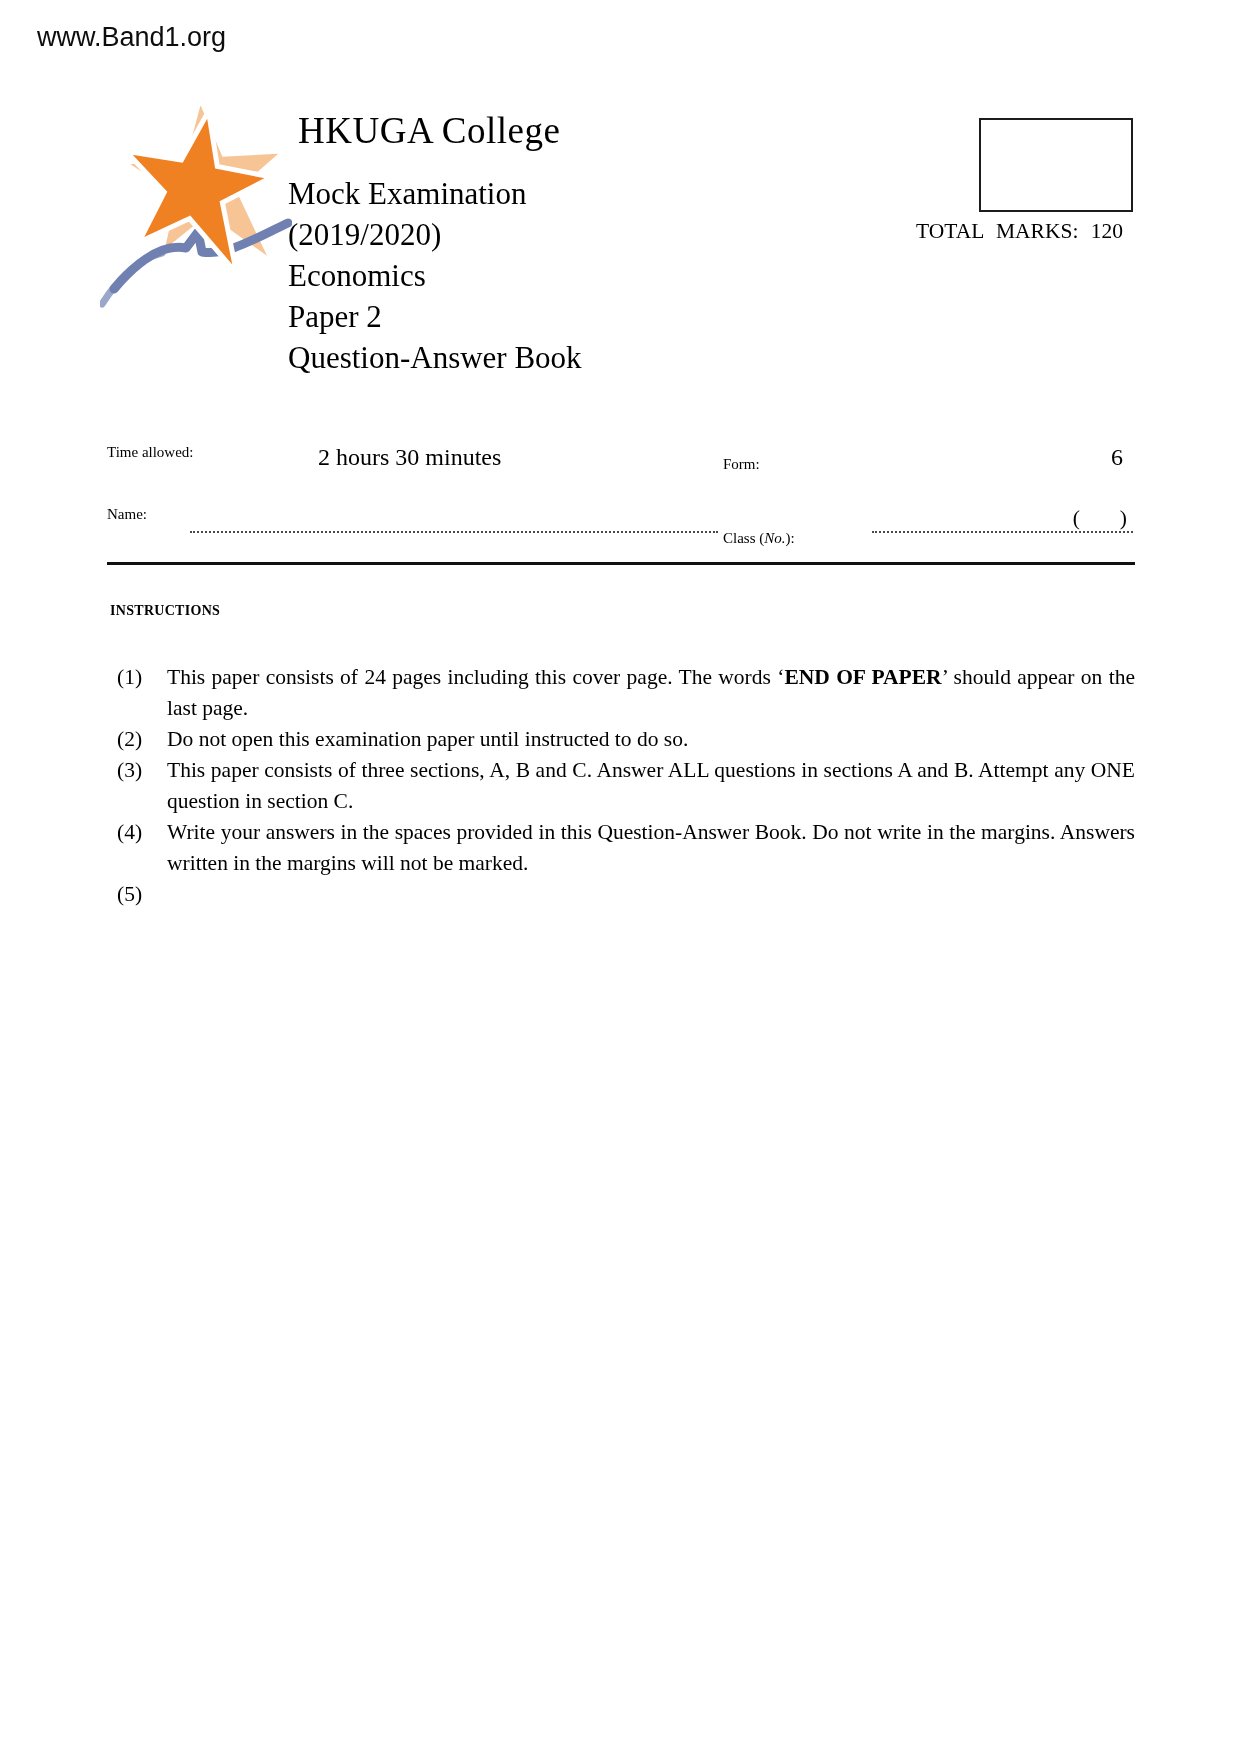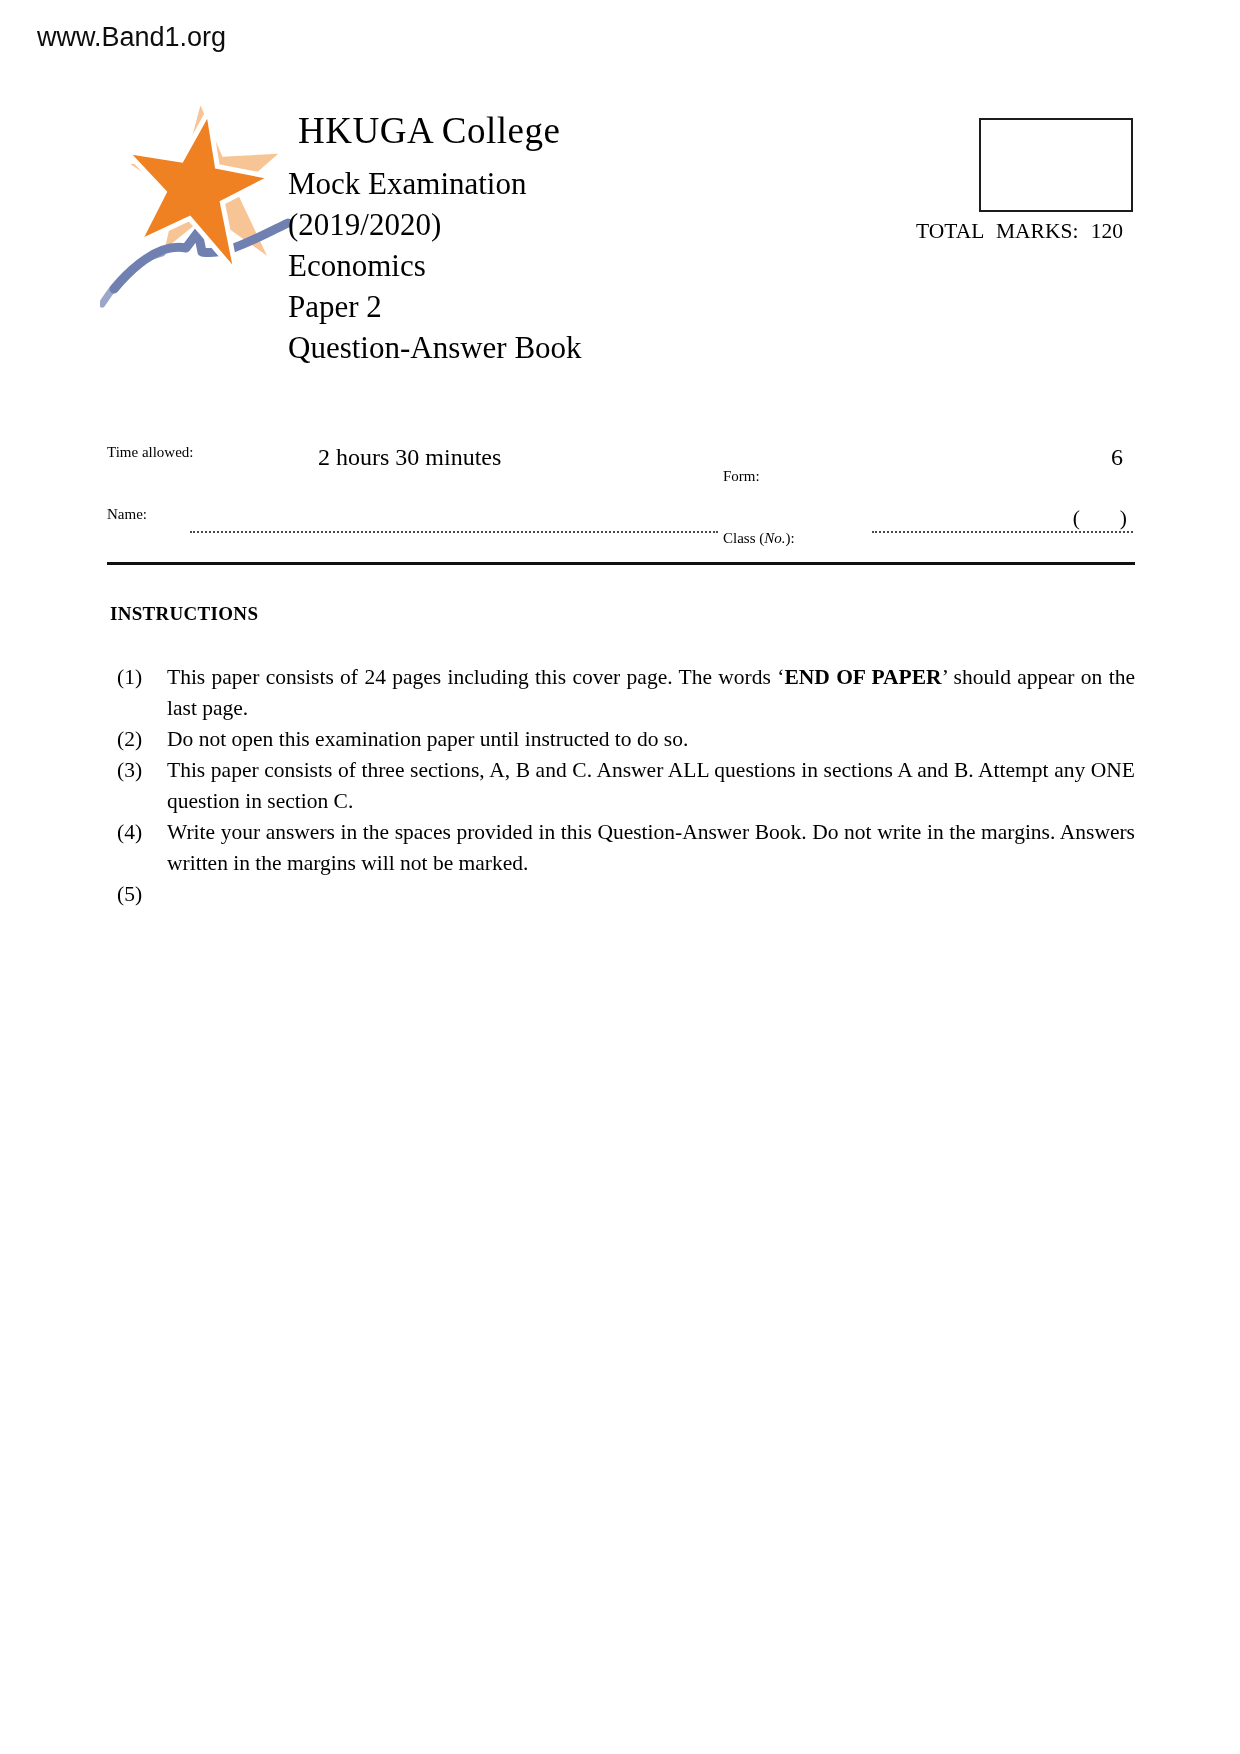--- a/index.html
+++ b/index.html
@@ -13,21 +13,21 @@
     overflow:hidden;
   }
   .watermark {
     position:absolute; left:37px; top:22px;
     font-family:"Liberation Sans", sans-serif;
     font-size:27px; color:#0d0d0d;
   }
   .logo { position:absolute; left:100px; top:106px; width:192px; height:202px; }
   .title-block { position:absolute; left:288px; top:104px; }
   .school-name { font-size:37px; line-height:54px; letter-spacing:0.5px;margin-left:10px; }
-  .subtitle { font-size:31px; line-height:41px; margin-top:5px; }
+  .subtitle { font-size:31px; line-height:41px; margin-top:15px; }
   .marks-box {
     position:absolute; left:979px; top:118px;
     width:154px; height:94px;
     border:2px solid #1c1c1c; background:#fff;
   }
   .marks-label {
     position:absolute; right:117px; top:219px;
     font-size:21.5px; word-spacing:7px; white-space:nowrap;
   }
   .field-label { position:absolute; font-size:15px; white-space:nowrap; }
@@ -41,21 +41,21 @@
     position:absolute; right:6px; bottom:0;
     font-size:21.5px;
   }
   .class-parens .open { margin-right:40px; }
   .thick-rule {
     position:absolute; left:107px; top:562px;
     width:1028px; height:3px; background:#111;
   }
   .instructions-heading {
     position:absolute; left:110px; top:603px;
-    font-size:19px; font-weight:bold; letter-spacing:0.3px;
+    font-size:14px; font-weight:bold; letter-spacing:0.3px;
   }
   .instructions-list {
     position:absolute; left:117px; top:662px; width:1018px;
     font-size:21.5px; line-height:31px;
   }
   .instruction-item { position:relative; padding-left:50px; text-align:justify; }
   .instruction-number { position:absolute; left:0; top:0; }
   .bold { font-weight:bold; }
 </style>
 </head>
@@ -88,21 +88,21 @@
   </div>
 
   <div class="marks-box"></div>
   <div class="marks-label">
     <span>TOTAL MARKS:</span>
     <span>120</span>
   </div>
 
   <div class="field-label" style="left:107px; top:444px;">Time allowed:</div>
   <div class="field-value" style="left:318px; top:444px;">2 hours 30 minutes</div>
-  <div class="field-label" style="left:723px; top:468px;">Form:</div>
+  <div class="field-label" style="left:723px; top:456px;">Form:</div>
   <div class="field-value" style="right:117px; top:444px;">6</div>
 
   <div class="field-label" style="left:107px; top:506px;">Name:</div>
   <div class="dotted-line" style="left:190px; top:505px; width:528px;"></div>
   <div class="field-label" style="left:723px; top:506px;margin-top:24px;">
     <span>Class (</span><span class="italic">No.</span><span>):</span>
   </div>
   <div class="dotted-line" style="left:872px; top:505px; width:261px;">
     <span class="class-parens"><span class="open">(</span><span>)</span></span>
   </div>

